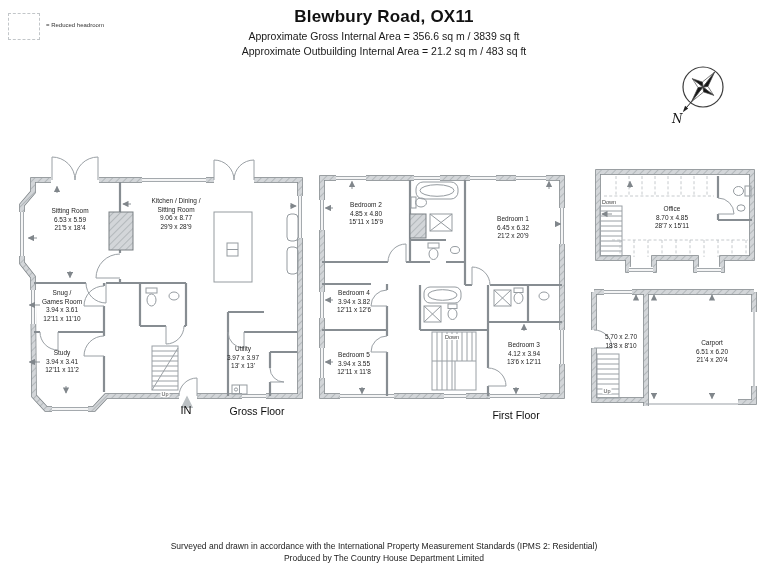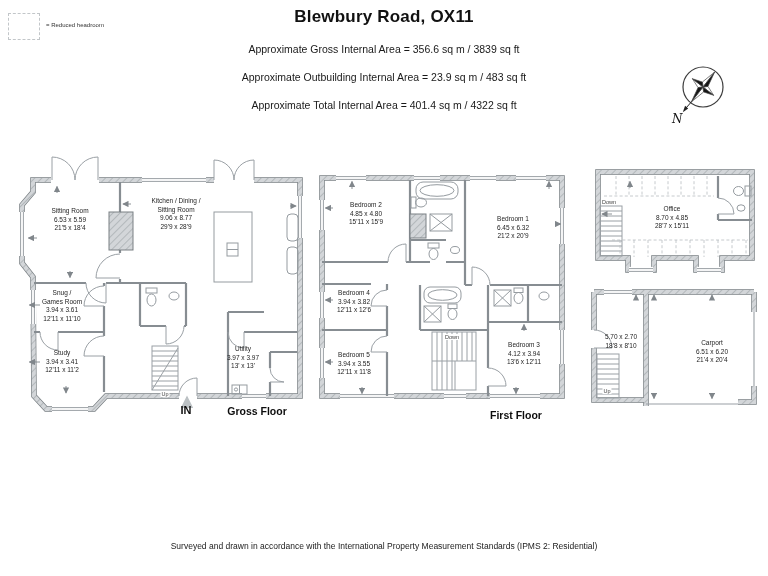--- a/index.html
+++ b/index.html
@@ -1,42 +1,41 @@
 <!DOCTYPE html>
 <html><head>
 <meta charset="utf-8">
 <style>
   html,body{margin:0;padding:0;background:#fff;}
   .page{position:relative;width:768px;height:576px;background:#fff;overflow:hidden;
         font-family:"Liberation Sans",sans-serif;color:#111;}
   .hdr{position:absolute;top:7px;left:0;right:0;text-align:center;}
   .hdr .t{font-size:17px;font-weight:bold;letter-spacing:.2px;}
-  .hdr .a{font-size:10.5px;margin-top:16px;color:#191919;}
+  .hdr .a{font-size:10.5px;margin-top:3px;color:#191919;}
   .legend{position:absolute;left:8px;top:13px;}
   .legend .box{position:absolute;left:0;top:0;width:30px;height:25px;border:1px dashed #c2c6c9;background:#fff;}
   .legend .txt{position:absolute;left:38px;top:9px;font-size:6px;color:#333;white-space:nowrap;}
   .rlabel{position:absolute;transform:translateX(-50%);text-align:center;font-size:6.5px;
           line-height:1.32;color:#1d1d1d;white-space:nowrap;}
   .rlabel .nm{white-space:pre-line;}
-  .flabel{position:absolute;transform:translateX(-50%);font-size:10.5px;font-weight:bold;color:#0d0d0d;white-space:nowrap;}
+  .flabel{position:absolute;transform:translateX(-50%);font-size:10.5px;font-weight:normal;color:#0d0d0d;white-space:nowrap;}
   .slabel{position:absolute;transform:translateX(-50%);font-size:5.5px;color:#444;background:#fff;padding:0 1px;white-space:nowrap;}
   .ftr{position:absolute;left:0;right:0;text-align:center;font-size:8.5px;color:#1b1b1b;line-height:1.45;}
   svg{position:absolute;left:0;top:0;}
   .compass{left:660px;top:55px;}
 </style>
 </head>
 <body>
 
 <div class="page">
 
   <div class="hdr">
     <div class="t">Blewbury Road, OX11</div>
     <div class="a">Approximate Gross Internal Area = 356.6 sq m / 3839 sq ft</div>
-    <div class="a">Approximate Outbuilding Internal Area = 23.9 sq m / 483 sq ft</div>
-    <div class="a">Approximate Total Internal Area = 401.4 sq m / 4322 sq ft</div>
+    <div class="a">Approximate Outbuilding Internal Area = 21.2 sq m / 483 sq ft</div>
   </div>
 
   <div class="legend">
     <div class="box"></div>
     <div class="txt">= Reduced headroom</div>
   </div>
 
   <svg class="compass" width="84" height="74" viewBox="0 0 84 74">
     <circle cx="43" cy="32" r="20" fill="none" stroke="#3c3c3c" stroke-width="1.2"></circle>
     <g stroke="#4a4a4a" stroke-width="0.7">
@@ -335,15 +334,16 @@
     <div class="slabel" style="left:609px;top:199px">Down</div>
     <div class="slabel" style="left:607px;top:388px">Up</div>
 
     <div class="flabel" style="left:186px;top:404px;font-size:11px">IN</div>
     <div class="flabel" style="left:257px;top:405px">Gross Floor</div>
     <div class="flabel" style="left:516px;top:409px">First Floor</div>
   </div>
 
   <div class="ftr" style="top:540px">
     <div>Surveyed and drawn in accordance with the International Property Measurement Standards (IPMS 2: Residential)</div>
+    <div>Produced by The Country House Department Limited</div>
   </div>
 
 </div>
 
 </body></html>

